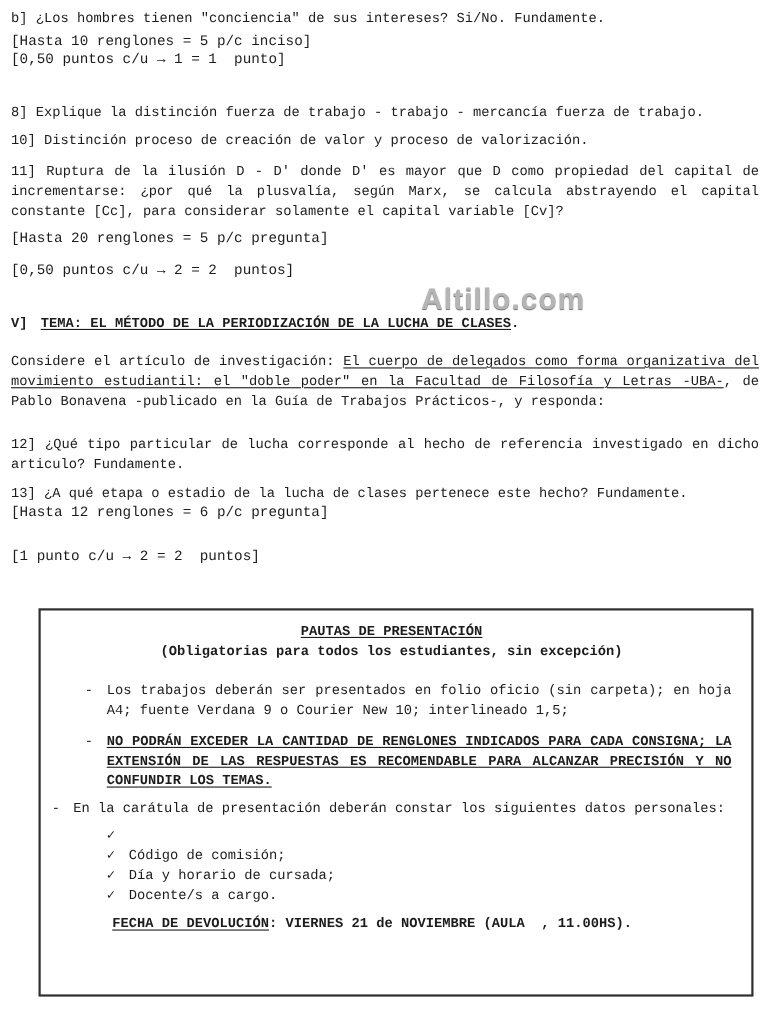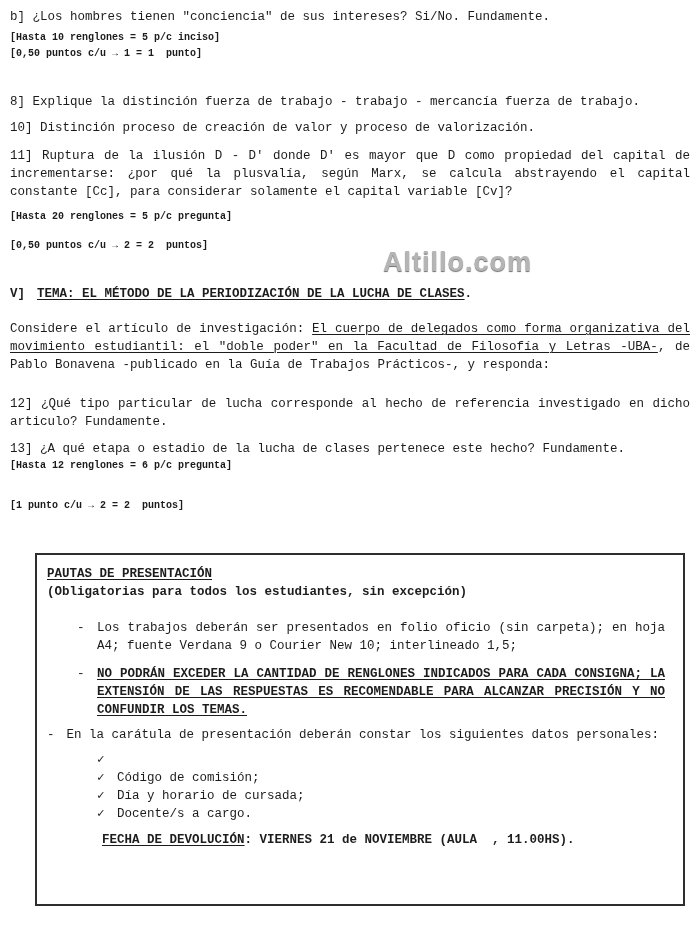--- a/index.html
+++ b/index.html
@@ -13,31 +13,31 @@
     color: #1c1c1c;
     font-family: "Liberation Mono", "DejaVu Sans Mono", monospace;
     font-size: 12.5px;
     line-height: 18px;
     padding: 8px 10px 0 10px;
     overflow: hidden;
   }
   .para { text-align: left; }
   .just { text-align: justify; }
   .note {
-    font-size: 10px;
+    font-size: 13px;
     line-height: 16px;
-    font-weight: 700;
+    font-weight: 400;
     white-space: pre-wrap;
   }
   .b { font-weight: bold; }
   .u { text-decoration: underline; text-underline-offset: 2px; text-decoration-thickness: 1px; }
   .watermark {
     position: absolute;
     left: 383px;
-    top: 253px;
+    top: 263px;
     font-family: "Liberation Sans", sans-serif;
     font-size: 27px;
     font-weight: bold;
     letter-spacing: 1px;
     color: #b5b5b5;
     text-shadow: 0 1px 1px #6f6f6f, 0 -1px 1px #ffffff;
   }
   
   .m-noteb1 { margin-top: 4px; }
   .m-q8   { margin-top: 31px; }
@@ -54,21 +54,21 @@
   .m-n13b { margin-top: 24px; }
   .v-prefix { margin-right: 12px; }
   .box {
     margin-top: 39px;
     margin-left: 25px;
     width: 650px;
     height: 353px;
     border: 2px solid #2e2e2e;
     padding: 10px 18px 0 10px;
   }
-  .box-title { text-align: left; }
+  .box-title { text-align: center; }
   .bullet-row { display: flex; margin-left: 30px; }
   .bullet-row .dash { width: 20px; flex: 0 0 20px; text-align: left; }
   .bullet-row .btext { flex: 1; }
   .m-bul1 { margin-top: 18px; }
   .m-bul2 { margin-top: 10px; }
   .m-bul3 { margin-top: 7px; }
   .checklist { margin-top: 7px; margin-left: 50px; list-style: none; }
   .check-item { display: flex; }
   .check-item .tick { width: 20px; flex: 0 0 20px; }
   .fecha { margin-top: 8px; margin-left: 55px; font-weight: bold; }

